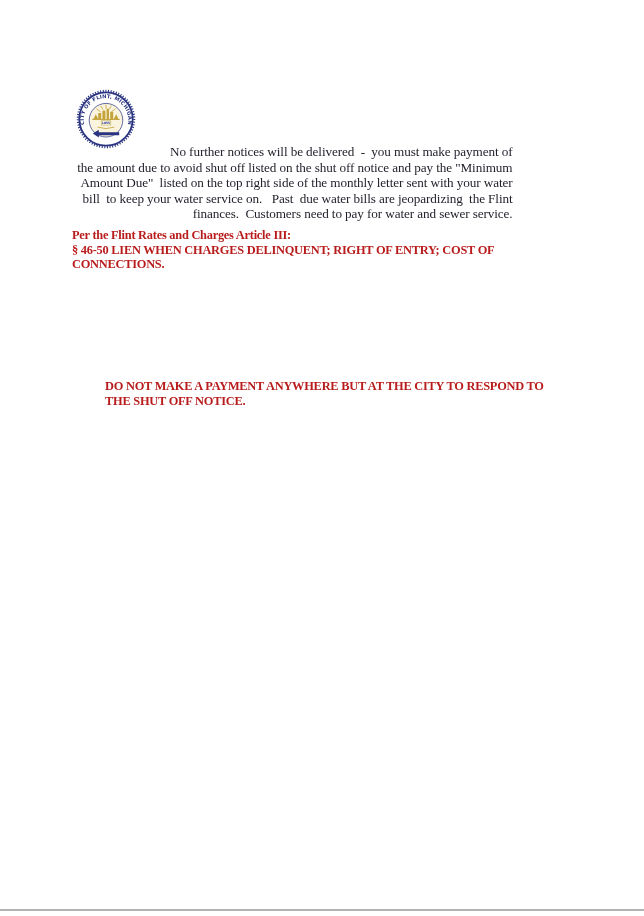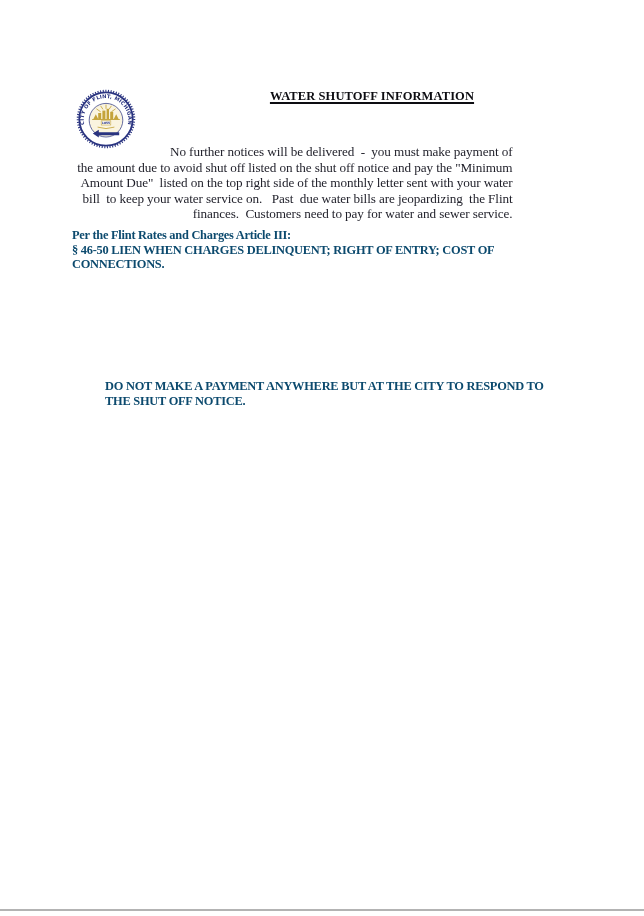--- a/index.html
+++ b/index.html
@@ -19,21 +19,21 @@
   }
   .doc-subtitle{
     font-weight:bold;font-size:12.5px;letter-spacing:0.1px;line-height:15px;
     margin-top:1px;color:#0d0d12;text-decoration:underline;
     text-decoration-thickness:1.5px;text-underline-offset:2px;
   }
 
   
   .para{position:absolute;left:72px;white-space:pre;}
   .p1{top:144px;font-size:13.2px;line-height:15.5px;letter-spacing:-0.1px;text-indent:98px;text-align:right;}
-  .bold-block{font-weight:bold;font-size:12.4px;line-height:14.5px;letter-spacing:-0.25px;color:#0c4a6e;}
+  .bold-block{font-weight:bold;font-size:12.4px;line-height:14.5px;letter-spacing:-0.25px;color:#b91c1c;}
   .p2{top:228px;}
   .p3{top:283px;}
   .p4{top:323px;}
   .p5{top:379px;line-height:15px;margin-left:33px;}
 
   
   .wm{position:absolute;top:938px;right:7px;display:flex;align-items:center;height:16px;}
   .wm-dots{width:18px;height:15px;margin-right:2px;}
   .wm-text{
     font-family:"DejaVu Sans", sans-serif;font-size:7.5px;letter-spacing:0.7px;
@@ -73,21 +73,20 @@
         <rect x="27" y="50" width="46" height="1.6"></rect>
       </g>
       <rect x="42" y="53" width="16" height="7" fill="#ffffff" stroke="#c4a33a" stroke-width="1"></rect>
       <text x="50" y="58.6" font-family="DejaVu Sans, sans-serif" font-size="5" text-anchor="middle" fill="#2a3480" font-weight="bold">1855</text>
       <path d="M36,63.5 q14,5 28,0" stroke="#c4a33a" fill="none" stroke-width="1.4"></path>
       <path d="M28,74 l10,-6 v4 h34 v5 h-34 v4 Z" fill="#2a3480"></path>
     </svg>
   </div>
 
   <div class="titles">
-    <div class="doc-subtitle">WATER SHUTOFF INFORMATION</div>
   </div>
 
   <div class="para p1">No further notices will be delivered  -  you must make payment of<br>the amount due to avoid shut off listed on the shut off notice and pay the "Minimum<br>Amount Due"  listed on the top right side of the monthly letter sent with your water<br>bill  to keep your water service on.   Past  due water bills are jeopardizing  the Flint<br>finances.  Customers need to pay for water and sewer service.</div>
   <div class="para bold-block p2">Per the Flint Rates and Charges Article III:<br>§ 46-50 LIEN WHEN CHARGES DELINQUENT; RIGHT OF ENTRY; COST OF<br>CONNECTIONS.</div>
   <div class="para bold-block p5">DO NOT MAKE A PAYMENT ANYWHERE BUT AT THE CITY TO RESPOND TO<br>THE SHUT OFF NOTICE.</div>
 
   <div class="wm">
     <svg class="wm-dots" viewBox="0 0 18 15">
       <circle cx="2.8" cy="11.5" r="2" fill="#2e9aa6"></circle>
       <circle cx="6.2" cy="9" r="1.1" fill="#2e9aa6"></circle>

